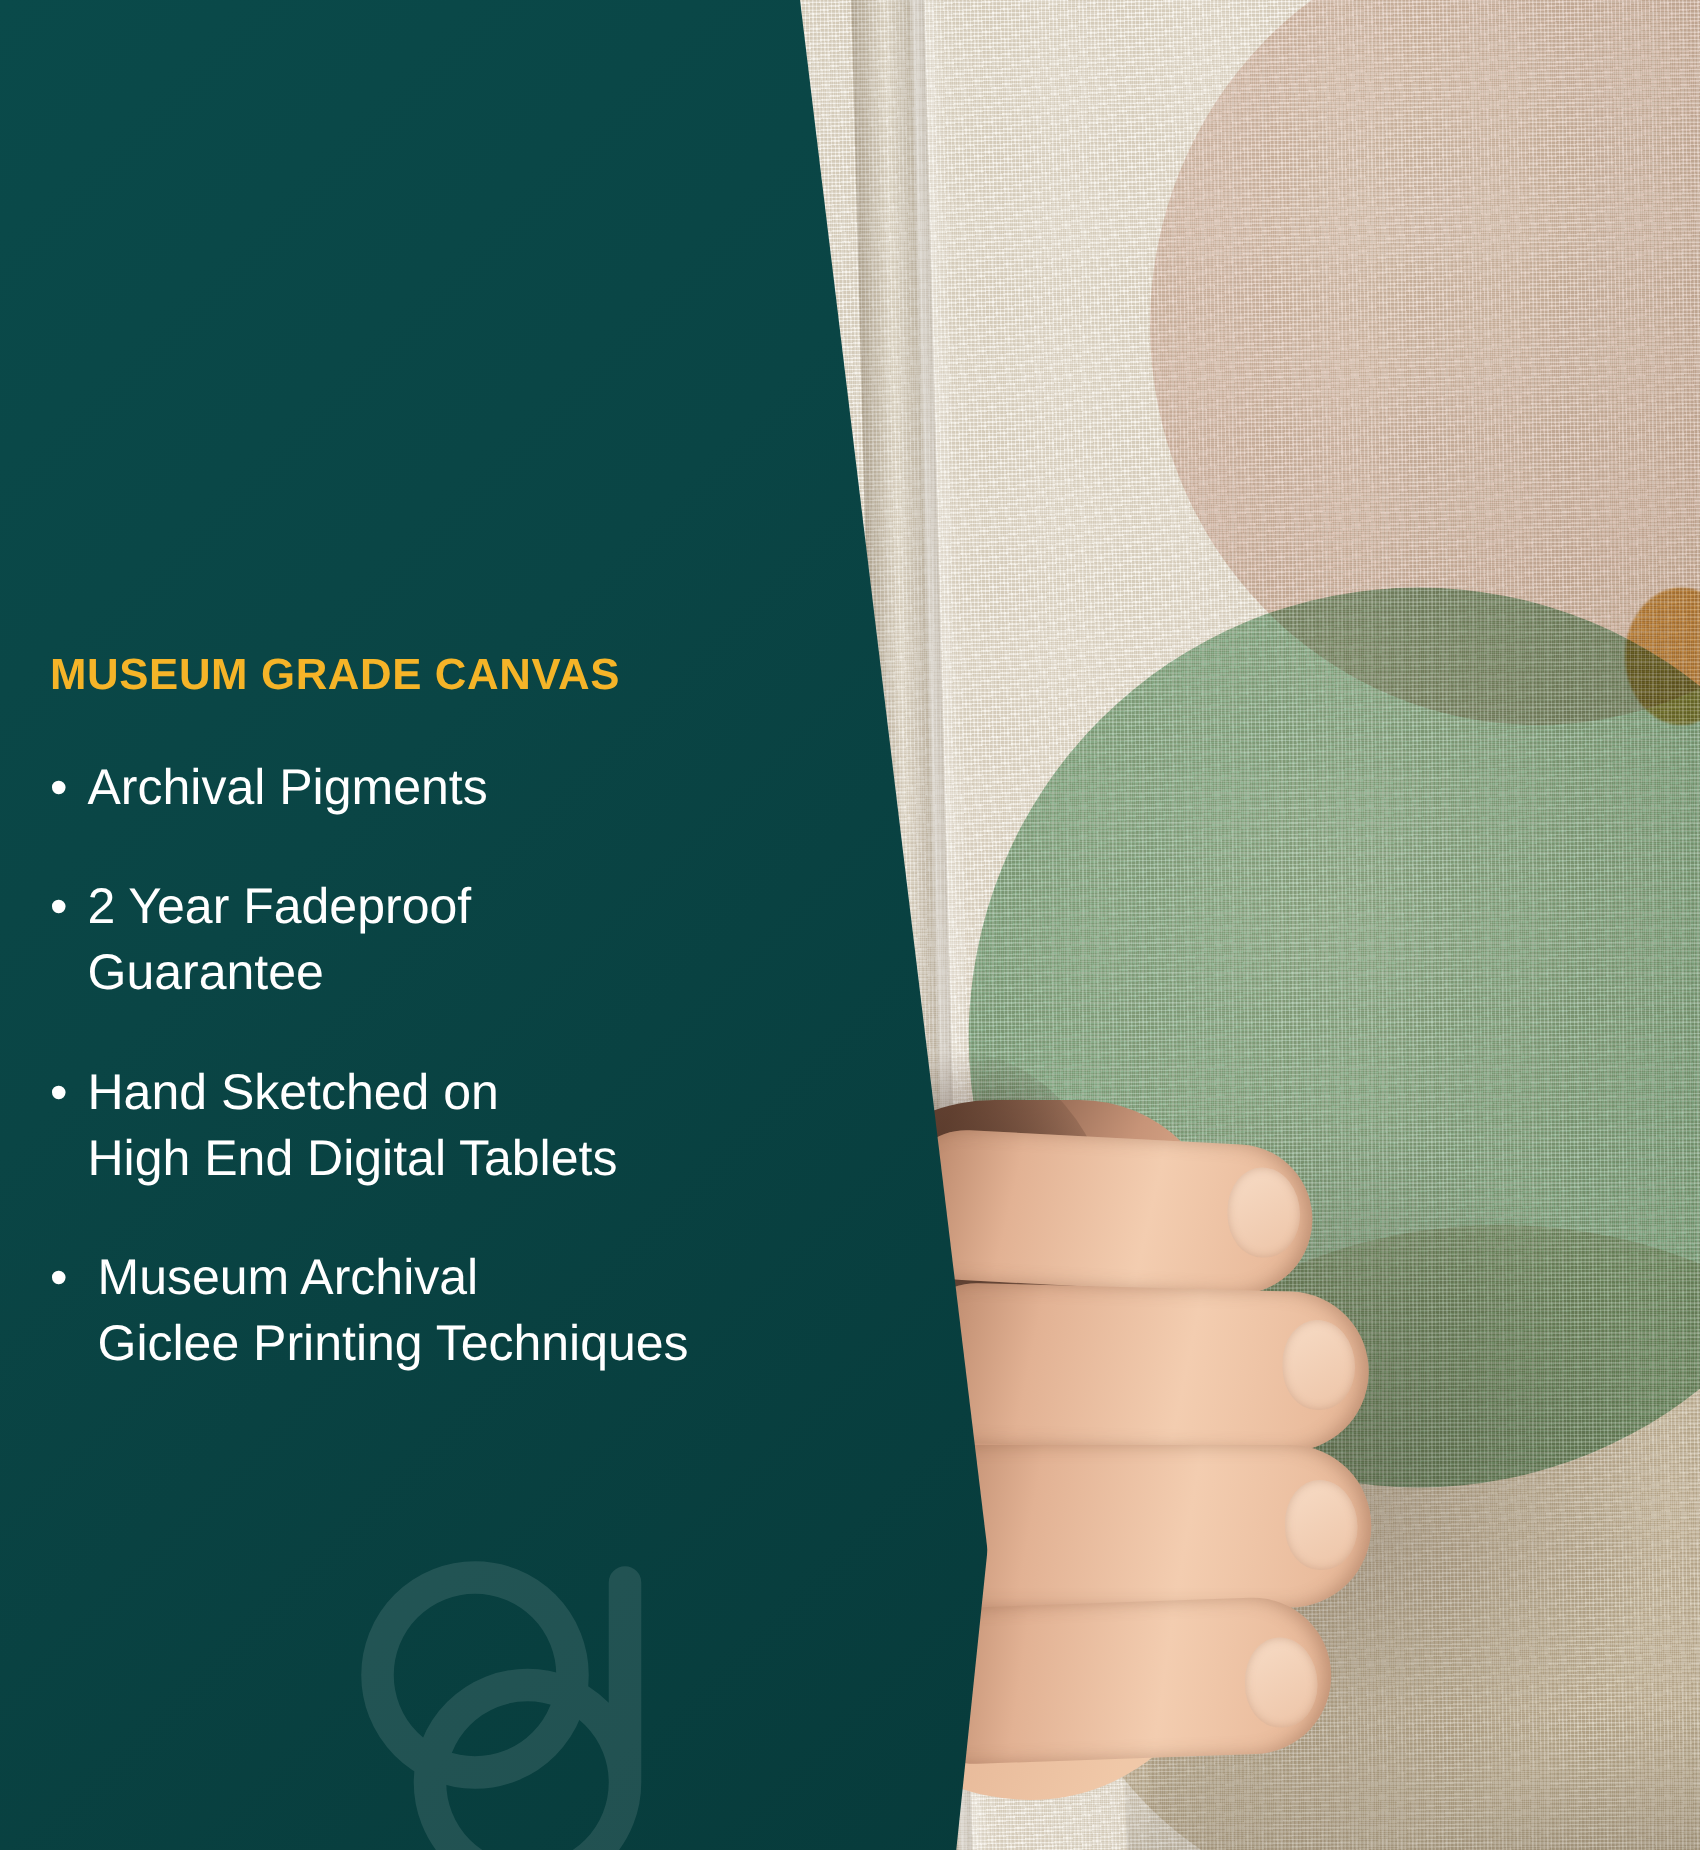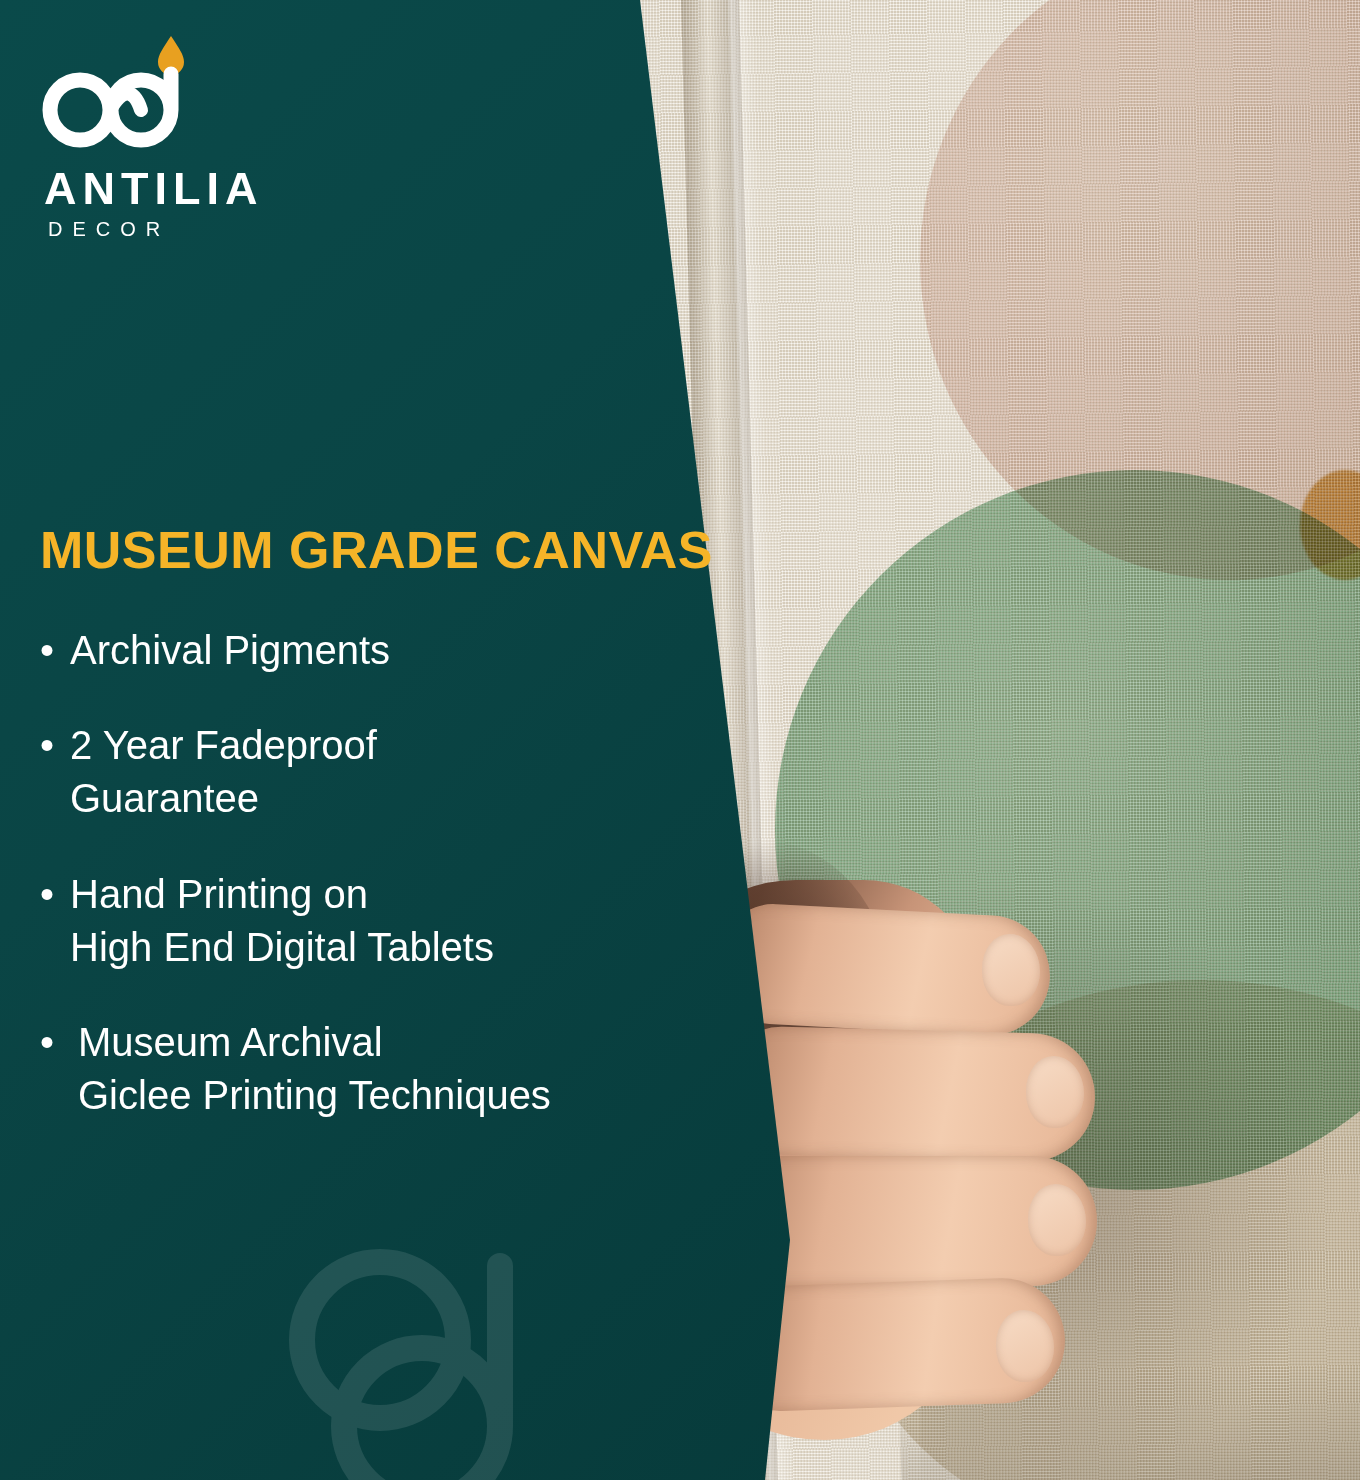--- a/index.html
+++ b/index.html
@@ -262,21 +262,21 @@
 
   
   .content {
     position: absolute;
     left: 40px;
     top: 520px;
     width: 700px;
   }
 
   .headline {
-    font-size: 52px;
+    font-size: 35px;
     font-weight: 700;
     color: #f5b428;
     letter-spacing: 0.5px;
     margin-bottom: 44px;
   }
 
   .bullets { list-style: none; }
 
   .bullet {
     display: flex;
@@ -334,51 +334,37 @@
 
   <div class="panel"></div>
 
   <svg class="watermark" viewBox="0 0 430 380" aria-hidden="true">
     <g fill="none" stroke="#ffffff" stroke-width="26" stroke-linecap="round">
       <circle cx="125" cy="170" r="78"></circle>
       <path d="M245 96 v160 a78 78 0 1 1 -78 -78 a78 78 0 0 1 78 78"></path>
     </g>
   </svg>
 
-  <div class="logo-wrap">
-    <svg class="logo-mark" viewBox="0 0 180 118" aria-hidden="true">
-
-      <path d="M131 2 c8 12 13 19 13 26 a13 13 0 0 1 -26 0 c0 -7 5 -14 13 -26 z" fill="#e8a020"></path>
-
-      <g fill="none" stroke="#ffffff" stroke-width="15" stroke-linecap="round">
-        <circle cx="40" cy="76" r="30"></circle>
-        <path d="M131 40 v36 a30 30 0 1 1 -30 -30 a30 30 0 0 1 30 30"></path>
-        <path d="M70 76 c12 -22 24 -22 31 0" stroke-width="14"></path>
-      </g>
-    </svg>
-    <div class="brand-name">ANTILIA</div>
-    <div class="brand-sub">DECOR</div>
-  </div>
 
   <div class="content">
     <div class="headline">MUSEUM GRADE CANVAS</div>
 
     <ul class="bullets">
       <li class="bullet">
         <span class="dot">•</span>
         <span class="txt">Archival Pigments</span>
       </li>
       <li class="bullet">
         <span class="dot">•</span>
         <span class="txt">2 Year Fadeproof
 Guarantee</span>
       </li>
       <li class="bullet">
         <span class="dot">•</span>
-        <span class="txt">Hand Printing on
+        <span class="txt">Hand Sketched on
 High End Digital Tablets</span>
       </li>
       <li class="bullet indented">
         <span class="dot">•</span>
         <span class="txt">Museum Archival
 Giclee Printing Techniques</span>
       </li>
     </ul>
   </div>
 

